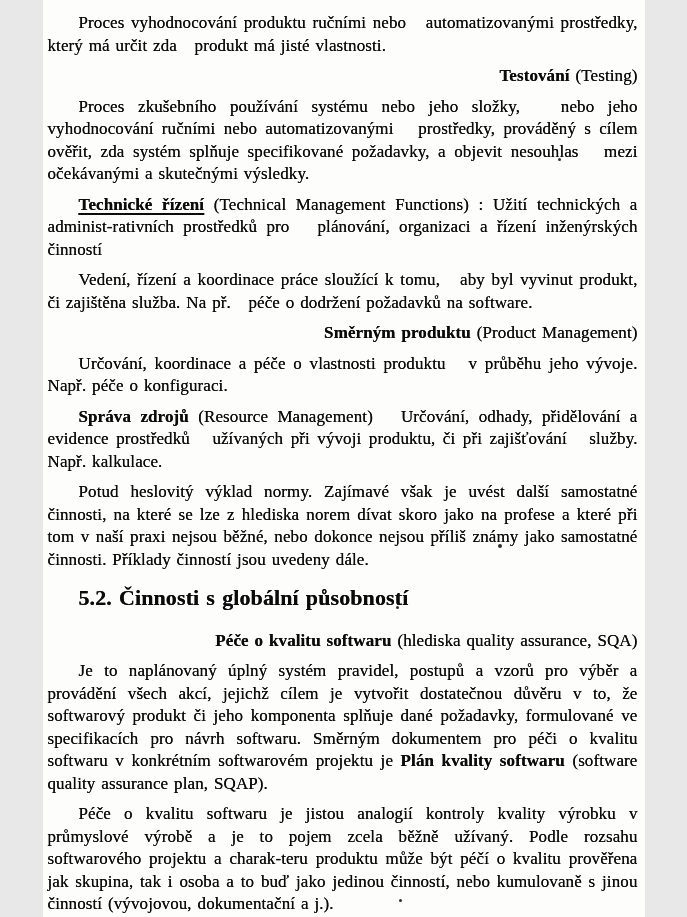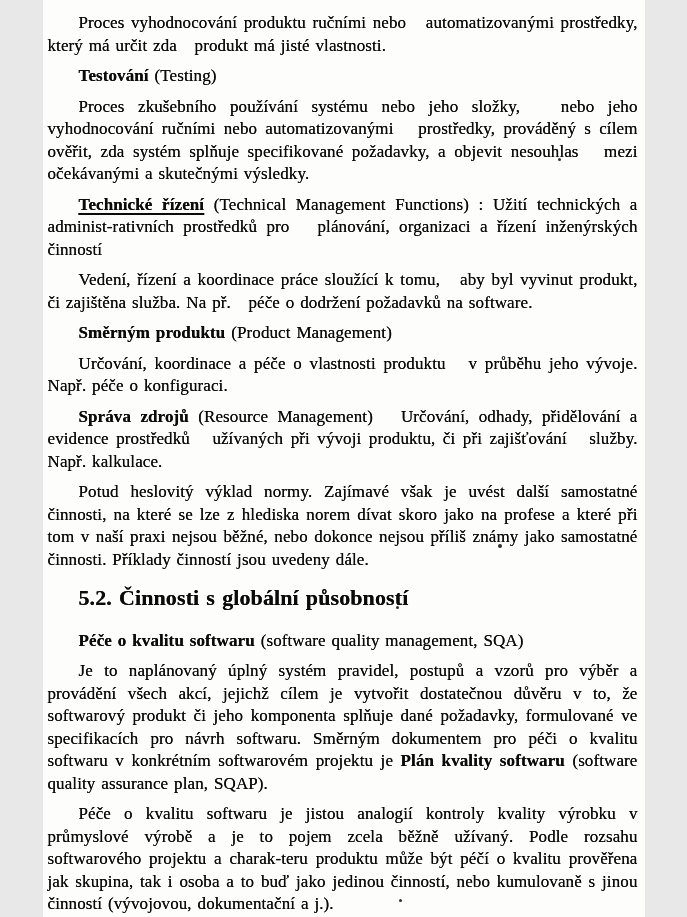--- a/index.html
+++ b/index.html
@@ -21,21 +21,21 @@
     letter-spacing: 0.1px;
   }
   .para {
     margin: 0 0 8px 0;
     text-indent: 31px;
     text-align: justify;
   }
   .heading {
     margin: 0 0 8px 0;
     text-indent: 31px;
-    text-align: left;
+    text-align: right;
   }
   .term { font-weight: 700; }
   .term-underline {
     font-weight: 700;
     text-decoration: underline;
     text-decoration-thickness: 1.6px;
     text-underline-offset: 3px;
   }
   .section-heading {
     margin: 16px 0 20px 0;
@@ -73,21 +73,21 @@
   <p class="heading"><span class="term">Směrným produktu</span><span> (Product Management)</span></p>
 
   <p class="para">Určování, koordinace a péče o vlastnosti produktu&nbsp;&nbsp; v průběhu jeho vývoje. Např. péče o konfiguraci.</p>
 
   <p class="para"><span class="term">Správa zdrojů</span><span> (Resource Management)&nbsp;&nbsp; Určování, odhady, přidělování a evidence prostředků&nbsp;&nbsp; užívaných při vývoji produktu, či při zajišťování&nbsp;&nbsp; služby. Např. kalkulace.</span></p>
 
   <p class="para">Potud heslovitý výklad normy. Zajímavé však je uvést další samostatné činnosti, na které se lze z hlediska norem dívat skoro jako na profese a které při tom v naší praxi nejsou běžné, nebo dokonce nejsou příliš známy jako samostatné činnosti. Příklady činností jsou uvedeny dále.</p>
 
   <p class="section-heading">5.2. Činnosti s globální působností</p>
 
-  <p class="heading"><span class="term">Péče o kvalitu softwaru</span><span> (software quality management, SQA)</span></p>
+  <p class="heading"><span class="term">Péče o kvalitu softwaru</span><span> (hlediska quality assurance, SQA)</span></p>
 
   <p class="para"><span>Je to naplánovaný úplný systém pravidel, postupů a vzorů pro výběr a provádění všech akcí, jejichž cílem je vytvořit dostatečnou důvěru v to, že softwarový produkt či jeho komponenta splňuje dané požadavky, formulované ve specifikacích pro návrh softwaru. Směrným dokumentem pro péči o kvalitu softwaru v konkrétním softwarovém projektu je </span><span class="term">Plán kvality softwaru</span><span> (software quality assurance plan, SQAP).</span></p>
 
   <p class="para">Péče o kvalitu softwaru je jistou analogií kontroly kvality výrobku v průmyslové výrobě a je to pojem zcela běžně užívaný. Podle rozsahu softwarového projektu a charak-teru produktu může být péčí o kvalitu prověřena jak skupina, tak i osoba a to buď jako jedinou činností, nebo kumulovaně s jinou činností (vývojovou, dokumentační a j.).</p>
 
   <p class="heading"><span class="term">Péče o konfiguraci</span><span> softwaru</span></p>
 
   <p class="paren-line">(software configuration management, SCM)</p>
 
   <div class="speck" style="left:515px; top:158px; width:3px; height:3px;"></div>

